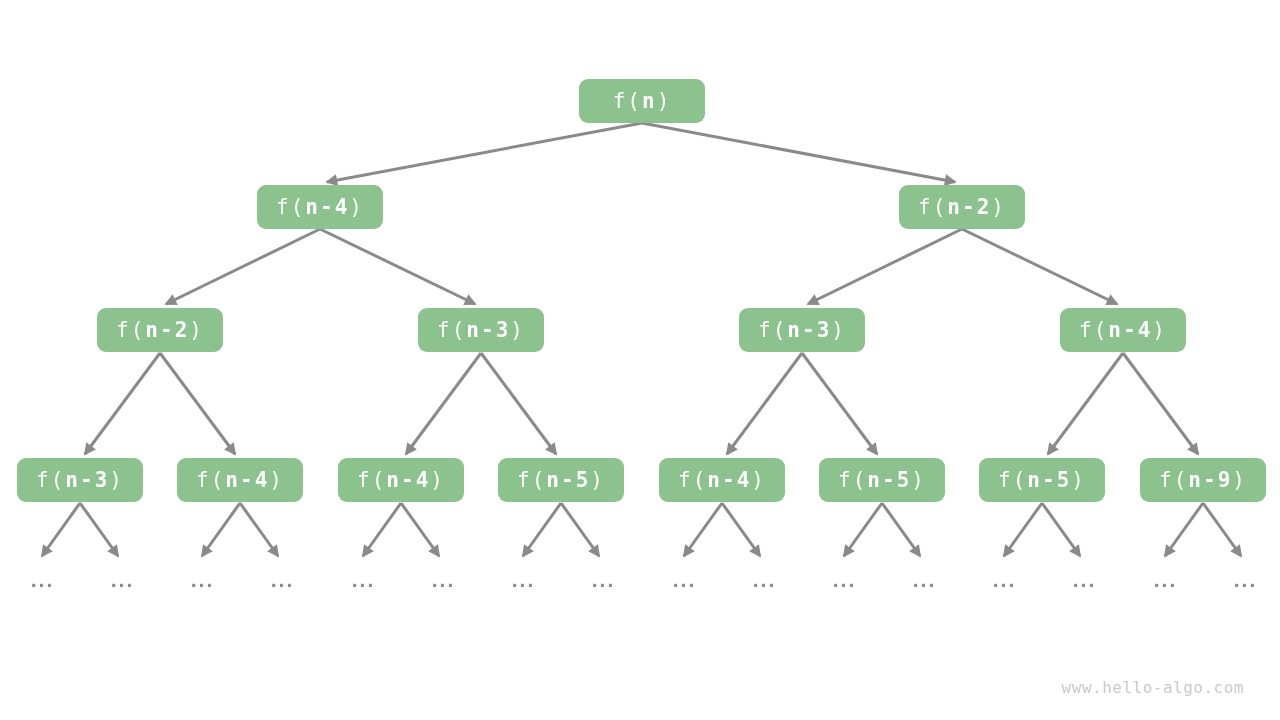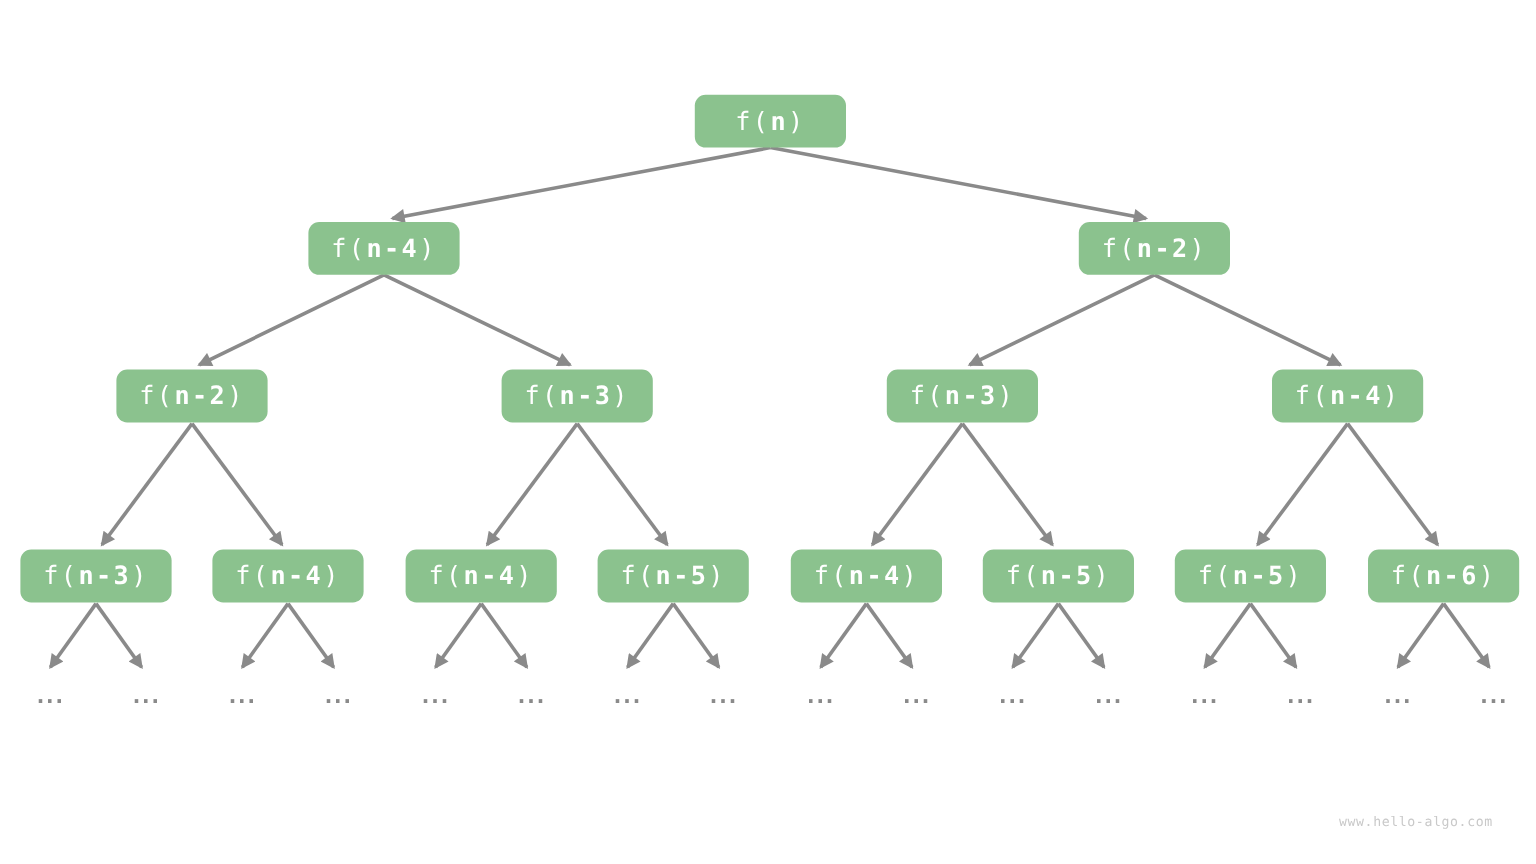--- a/index.html
+++ b/index.html
@@ -16,21 +16,21 @@
     font-size:21px;letter-spacing:2px;font-weight:500;
     box-sizing:border-box;
   }
   .node .arg{font-weight:800;}
   .dots{
     position:absolute;width:44px;top:570px;text-align:center;
     color:#8a8a8a;font-size:18px;font-weight:700;letter-spacing:-3px;
   }
   .watermark{
     position:absolute;right:36px;top:678px;
-    color:#c9c9c9;font-size:11px;letter-spacing:0.5px;
+    color:#c9c9c9;font-size:16px;letter-spacing:0.5px;
   }
 </style>
 </head>
 <body>
 
 <div class="canvas">
 
   <svg class="edges" width="1280" height="720" viewBox="0 0 1280 720">
     <defs>
       <marker id="arrow" viewBox="0 0 10 10" refX="8.5" refY="5" markerWidth="4.5" markerHeight="4" orient="auto">
@@ -141,21 +141,21 @@
       <span class="arg">n-5</span>
       <span>)</span>
     </div>
   <div class="node" style="left:979px;top:458px">
       <span>f(</span>
       <span class="arg">n-5</span>
       <span>)</span>
     </div>
   <div class="node" style="left:1140px;top:458px">
       <span>f(</span>
-      <span class="arg">n-6</span>
+      <span class="arg">n-9</span>
       <span>)</span>
     </div>
 
   <div class="dots" style="left:18px">...</div>
   <div class="dots" style="left:98px">...</div>
   <div class="dots" style="left:178px">...</div>
   <div class="dots" style="left:258px">...</div>
   <div class="dots" style="left:339px">...</div>
   <div class="dots" style="left:419px">...</div>
   <div class="dots" style="left:499px">...</div>

